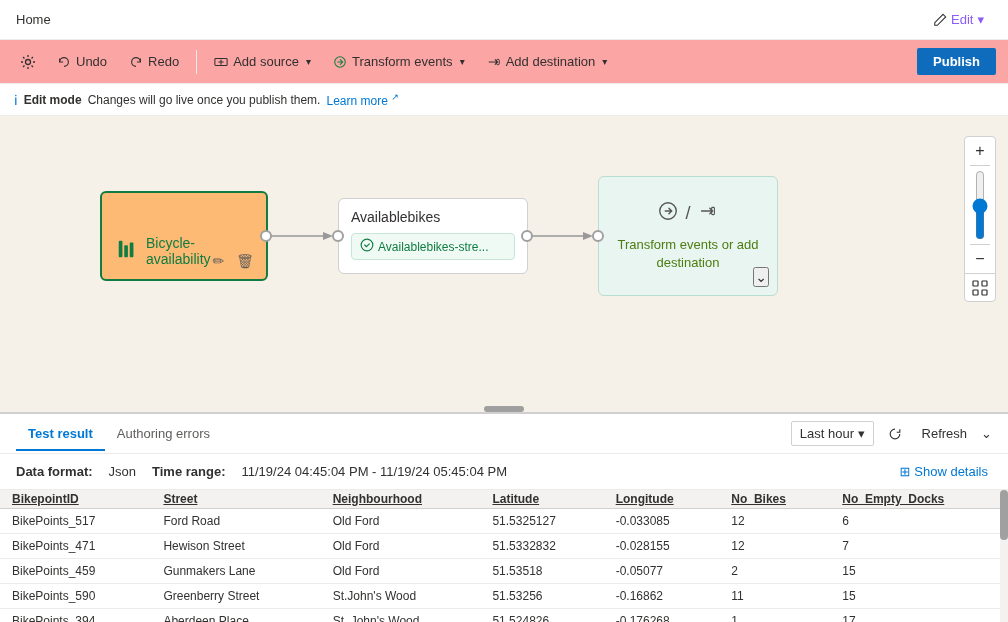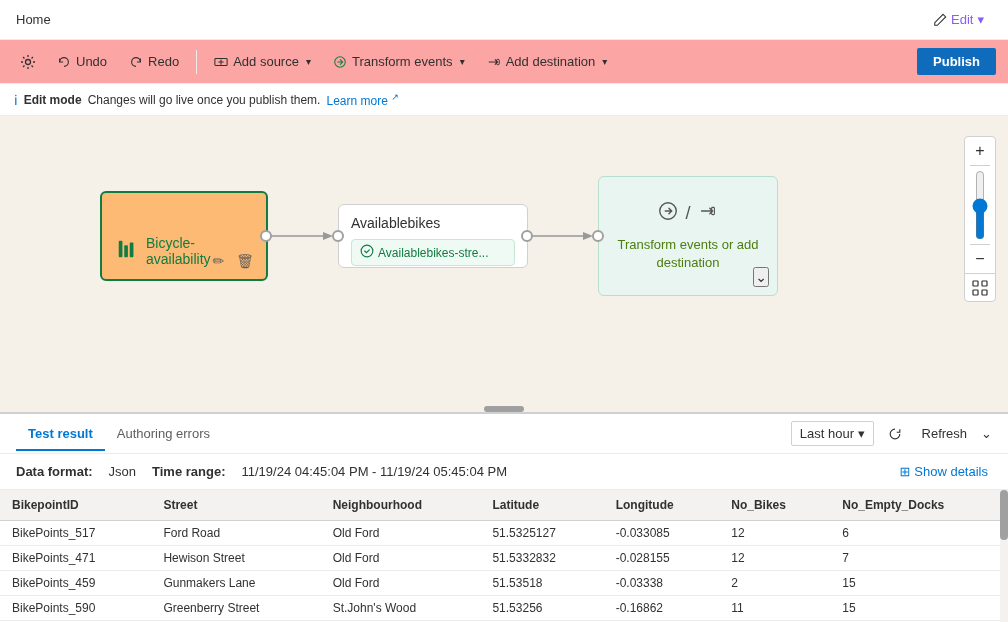--- a/index.html
+++ b/index.html
@@ -31,21 +31,21 @@
     
     .flow-container { position: absolute; top: 60px; left: 100px; display: flex; align-items: center; gap: 0; }
 
     .node-source { background: #fdba74; border: 2px solid #107c41; border-radius: 6px; width: 168px; height: 90px; display: flex; flex-direction: column; justify-content: flex-end; padding: 12px 14px; position: relative; }
     .node-source-title { display: flex; align-items: center; gap: 8px; font-size: 14px; font-weight: 500; color: #107c41; }
     .node-source-actions { position: absolute; bottom: 8px; right: 10px; display: flex; gap: 8px; }
     .node-action-btn { background: none; border: none; cursor: pointer; color: #605e5c; font-size: 14px; padding: 2px; }
     .node-connector-dot { width: 12px; height: 12px; border-radius: 50%; background: #fff; border: 2px solid #a0a0a0; position: absolute; right: -6px; top: 50%; transform: translateY(-50%); z-index: 2; }
     .node-connector-dot-left { width: 12px; height: 12px; border-radius: 50%; background: #fff; border: 2px solid #a0a0a0; position: absolute; left: -6px; top: 50%; transform: translateY(-50%); z-index: 2; }
 
-    .node-stream { background: #fff; border: 1px solid #d0d0d0; border-radius: 6px; width: 190px; height: 64px; display: flex; flex-direction: column; justify-content: flex-start; padding: 10px 12px; position: relative; }
+    .node-stream { background: #fff; border: 1px solid #d0d0d0; border-radius: 6px; width: 190px; height: 76px; display: flex; flex-direction: column; justify-content: flex-start; padding: 10px 12px; position: relative; }
     .node-stream-title { font-size: 14px; font-weight: 500; color: #323130; margin-bottom: 8px; }
     .node-stream-item { display: flex; align-items: center; gap: 4px; background: #f0faf5; border: 1px solid #c8e6d5; border-radius: 4px; padding: 4px 8px; font-size: 12px; color: #107c41; }
 
     .node-destination { background: #e8f5f0; border: 1px solid #b8dece; border-radius: 6px; width: 180px; height: 120px; display: flex; flex-direction: column; align-items: center; justify-content: center; padding: 12px; position: relative; cursor: pointer; }
     .node-dest-icons { display: flex; align-items: center; gap: 6px; margin-bottom: 8px; color: #555; font-size: 22px; }
     .node-dest-text { font-size: 13px; color: #4d7c0f; text-align: center; font-weight: 500; line-height: 1.4; }
     .node-dest-chevron { position: absolute; bottom: 8px; right: 8px; color: #323130; font-size: 14px; }
 
     
     .zoom-controls { position: absolute; right: 12px; top: 20px; display: flex; flex-direction: column; align-items: center; gap: 0; background: #fff; border: 1px solid #d0d0d0; border-radius: 4px; overflow: hidden; }
@@ -64,21 +64,21 @@
     .refresh-btn { display: flex; align-items: center; gap: 20px; background: none; border: none; cursor: pointer; font-size: 13px; color: #323130; padding: 4px 6px; }
 
     
     .table-info-bar { display: flex; align-items: center; gap: 16px; padding: 6px 16px; font-size: 13px; color: #323130; border-bottom: 1px solid #edebe9; }
     .table-info-bar span.label { font-weight: 600; }
     .show-details-btn { margin-left: auto; display: flex; align-items: center; gap: 4px; background: none; border: none; cursor: pointer; font-size: 13px; color: #0078d4; padding: 4px; }
 
     .table-wrapper { flex: 1; overflow: auto; position: relative; }
     table { width: 100%; border-collapse: collapse; font-size: 13px; }
     thead tr { background: #f3f2f1; }
-    thead th { text-align: left; padding: 8px 12px; font-weight: 600; border-bottom: 1px solid #d0d0d0; white-space: nowrap; font-size: 12px; }
+    thead th { text-align: left; padding: 2px 12px; font-weight: 600; border-bottom: 1px solid #d0d0d0; white-space: nowrap; font-size: 12px; text-decoration: underline; }
     tbody tr { border-bottom: 1px solid #edebe9; }
     tbody td { padding: 5px 12px; white-space: nowrap; font-size: 12px; }
 
     
     .scrollbar-track { position: absolute; right: 0; top: 0; bottom: 0; width: 8px; background: #f3f2f1; }
     .scrollbar-thumb { position: absolute; right: 0; top: 0; width: 8px; height: 50px; background: #a0a0a0; border-radius: 4px; }
 
     
     .canvas-hscroll { position: absolute; bottom: 0; left: 50%; transform: translateX(-50%); width: 40px; height: 6px; background: #a0a0a0; border-radius: 3px; }
   </style>
@@ -324,21 +324,21 @@
             <td>51.5332832</td>
             <td>-0.028155</td>
             <td>12</td>
             <td>7</td>
           </tr>
           <tr>
             <td>BikePoints_459</td>
             <td>Gunmakers Lane</td>
             <td>Old Ford</td>
             <td>51.53518</td>
-            <td>-0.03338</td>
+            <td>-0.05077</td>
             <td>2</td>
             <td>15</td>
           </tr>
           <tr>
             <td>BikePoints_590</td>
             <td>Greenberry Street</td>
             <td>St.John's Wood</td>
             <td>51.53256</td>
             <td>-0.16862</td>
             <td>11</td>

